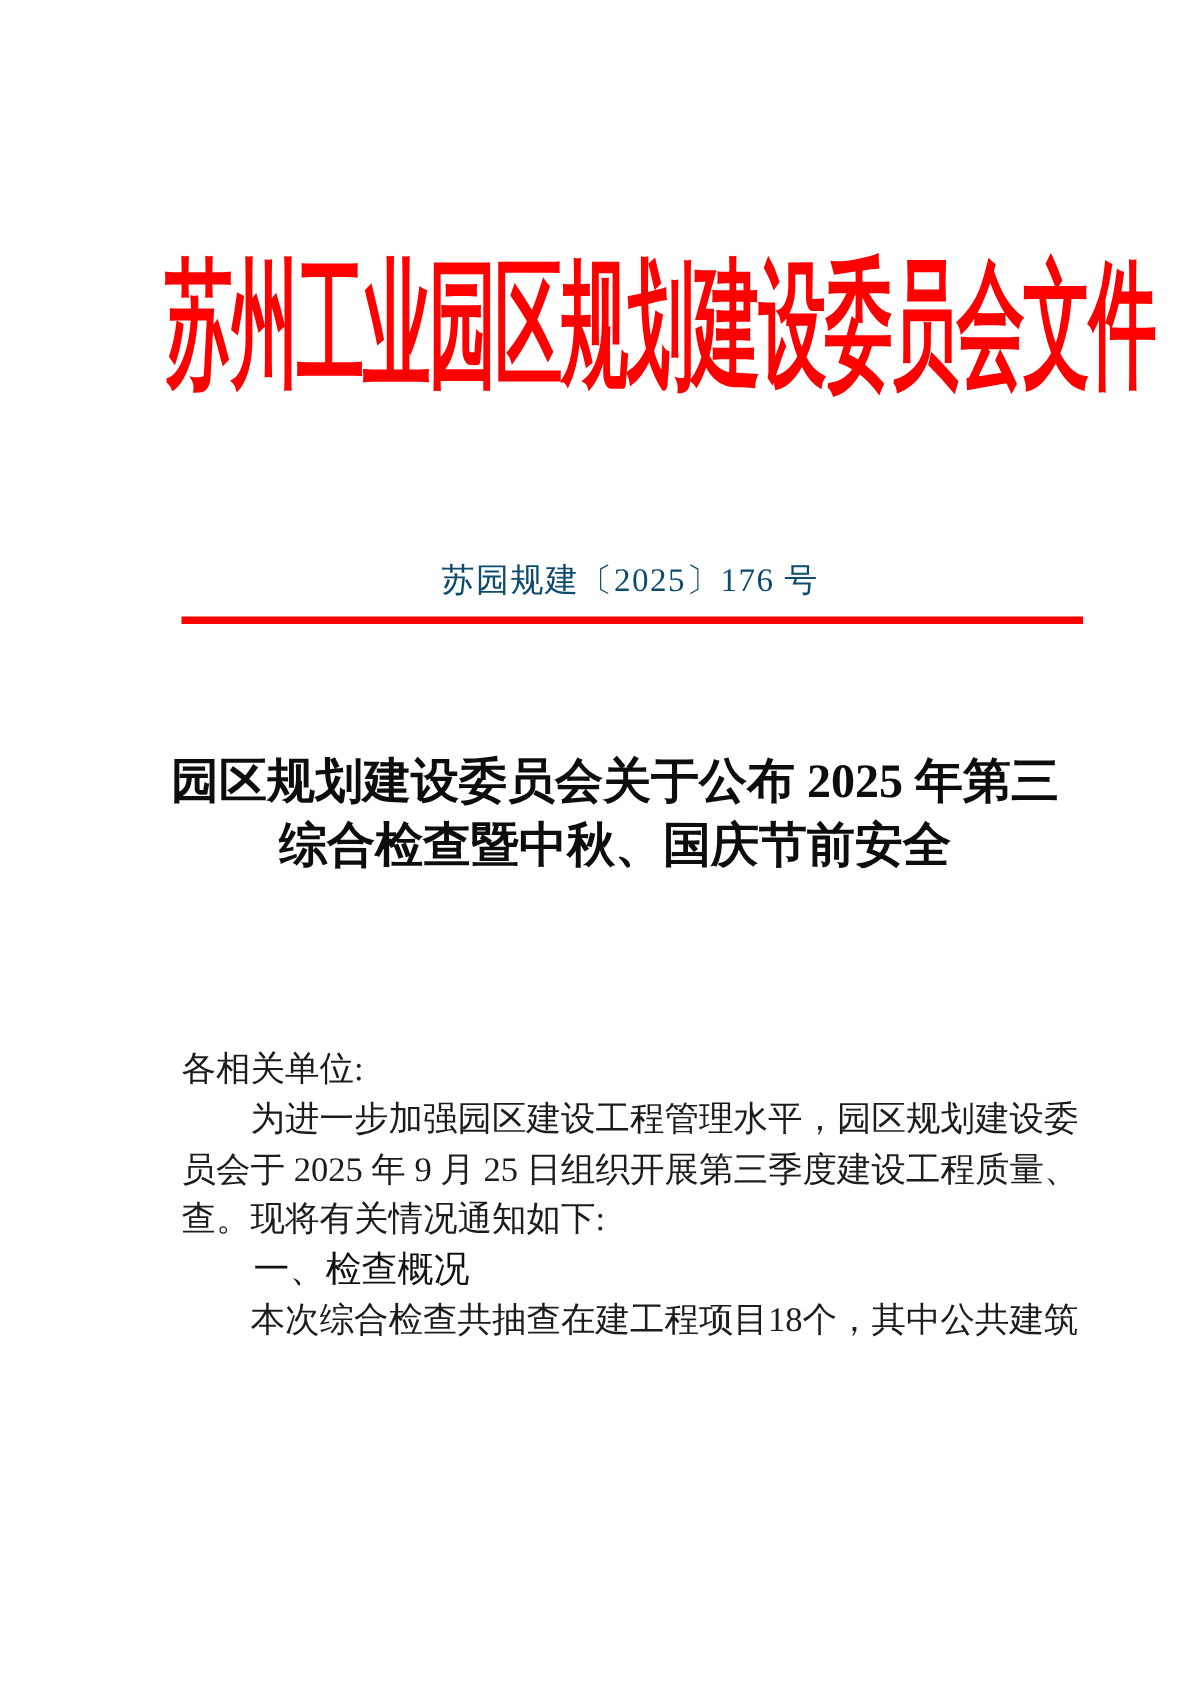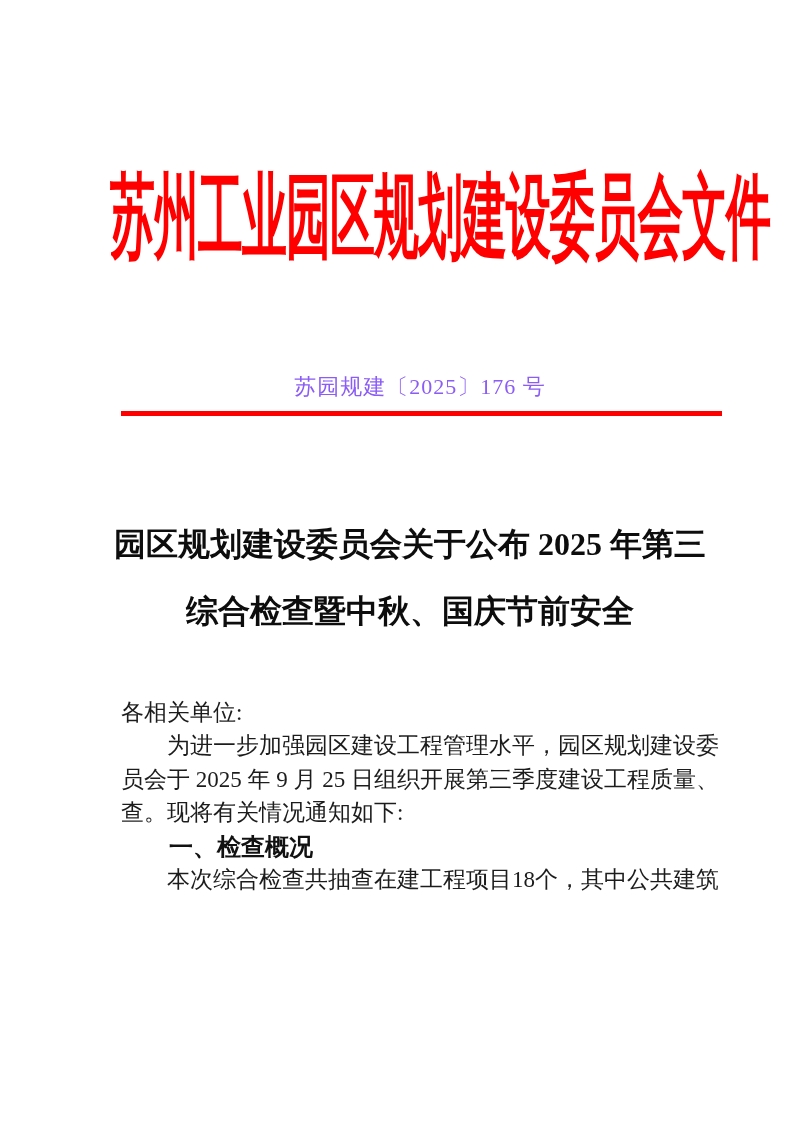--- a/index.html
+++ b/index.html
@@ -38,21 +38,21 @@
 
   
   .doc-number {
     position: absolute;
     left: 110px;
     top: 372px;
     width: 620px;
     text-align: center;
     font-size: 22px;
     letter-spacing: 1px;
-    color: #8b5cf6;
+    color: #0c4a6e;
     white-space: nowrap;
   }
 
   
   .red-line {
     position: absolute;
     left: 121px;
     top: 411px;
     width: 601px;
     height: 5px;
@@ -68,21 +68,20 @@
     text-align: center;
     font-family: "Liberation Serif", "DejaVu Serif", serif;
     font-weight: bold;
     font-size: 32px;
     line-height: 43px;
     color: #0d0d0d;
   }
   .doc-title .title-line {
     display: block;
     white-space: nowrap;
-    margin-top: 24px;
   }
 
   
   .body-text {
     position: absolute;
     left: 121px;
     top: 696px;
     width: 600px;
     font-size: 23px;
     line-height: 33.4px;
@@ -91,21 +90,21 @@
   .body-line {
     display: block;
     white-space: nowrap;
     height: 33.4px;
   }
   .indent {
     padding-left: 46px;
   }
   .section-heading {
     font-family: "Liberation Sans", "DejaVu Sans", sans-serif;
-    font-weight: bold;
+    font-weight: normal;
     font-size: 24px;
     padding-left: 48px;
     color: #111111;
   }
 </style>
 </head>
 <body>
 
 <div class="page">
 

